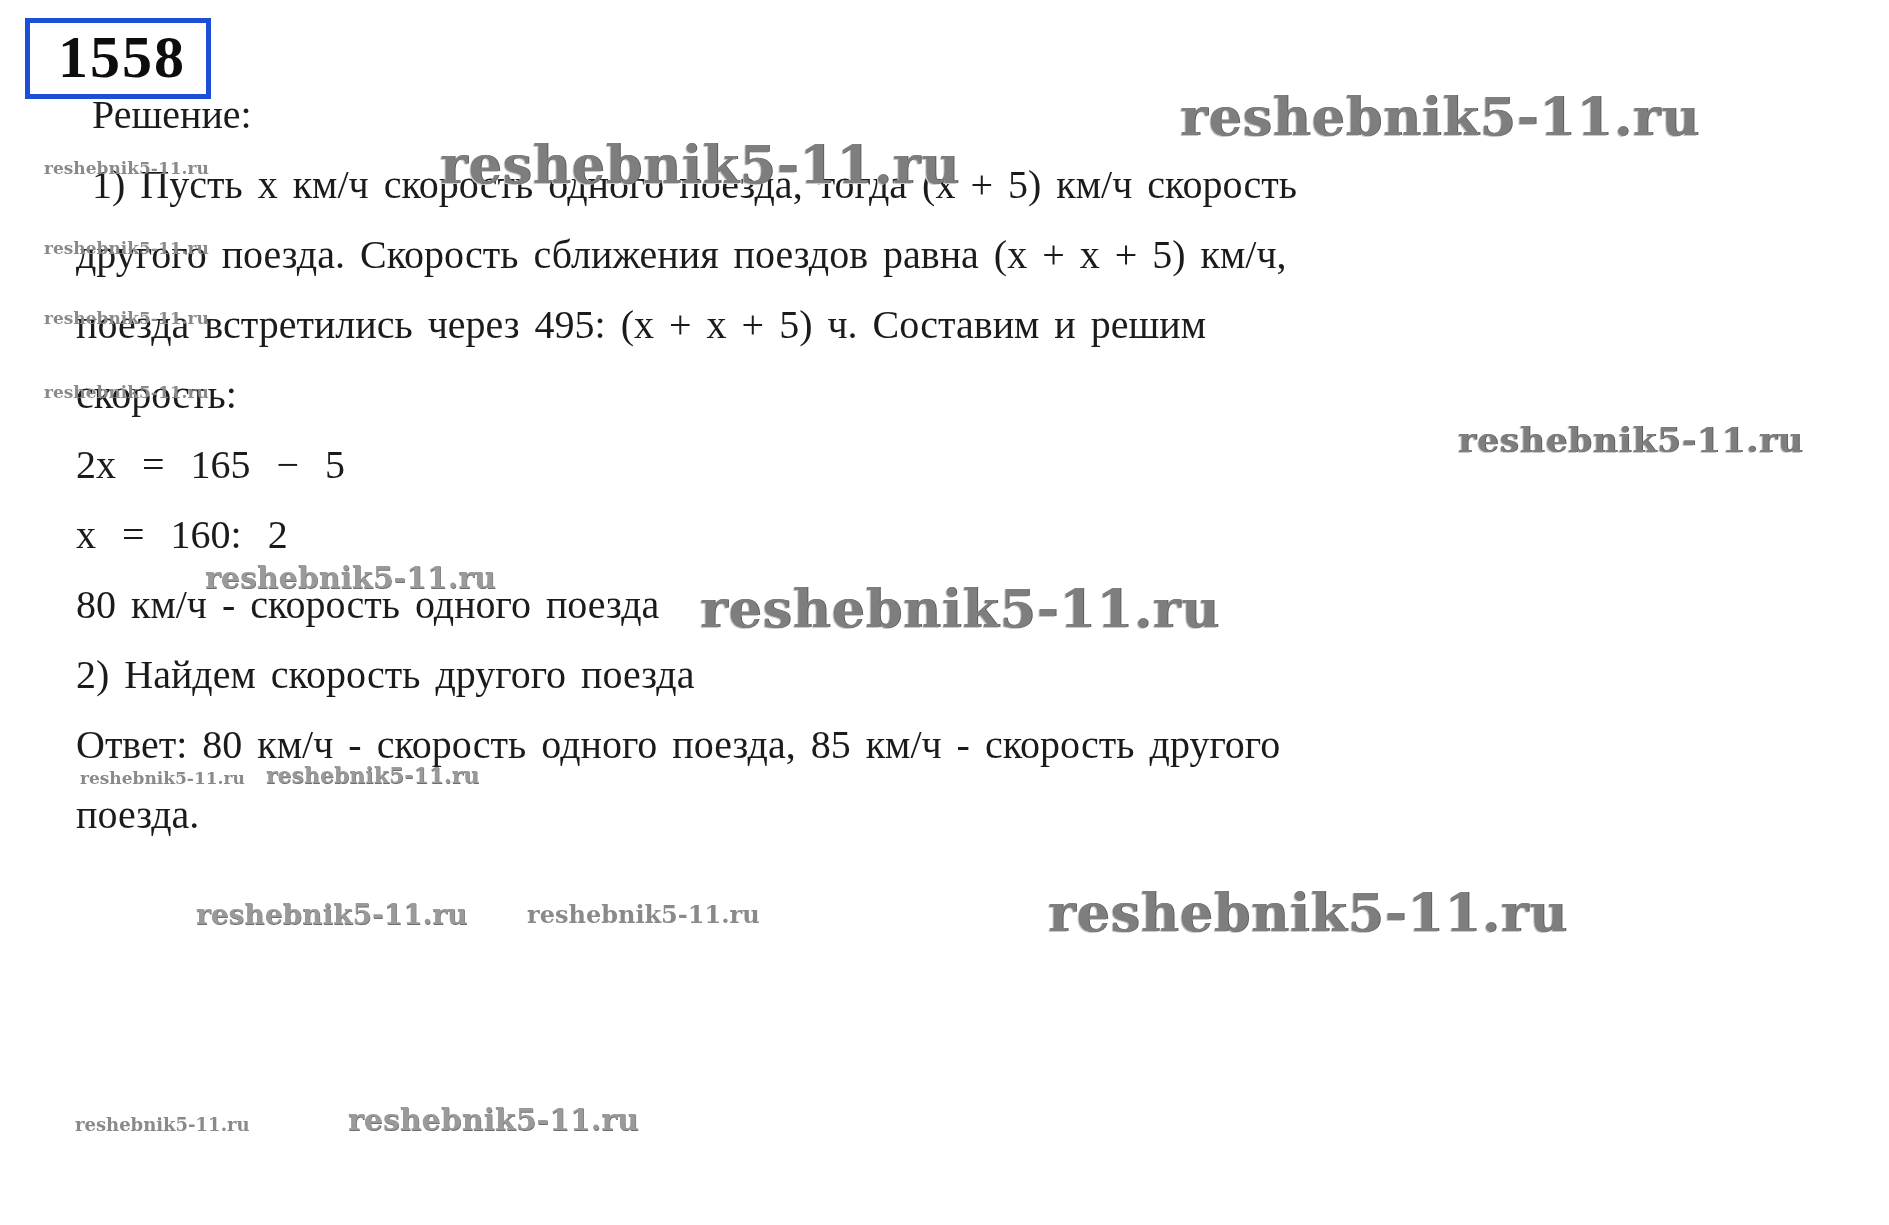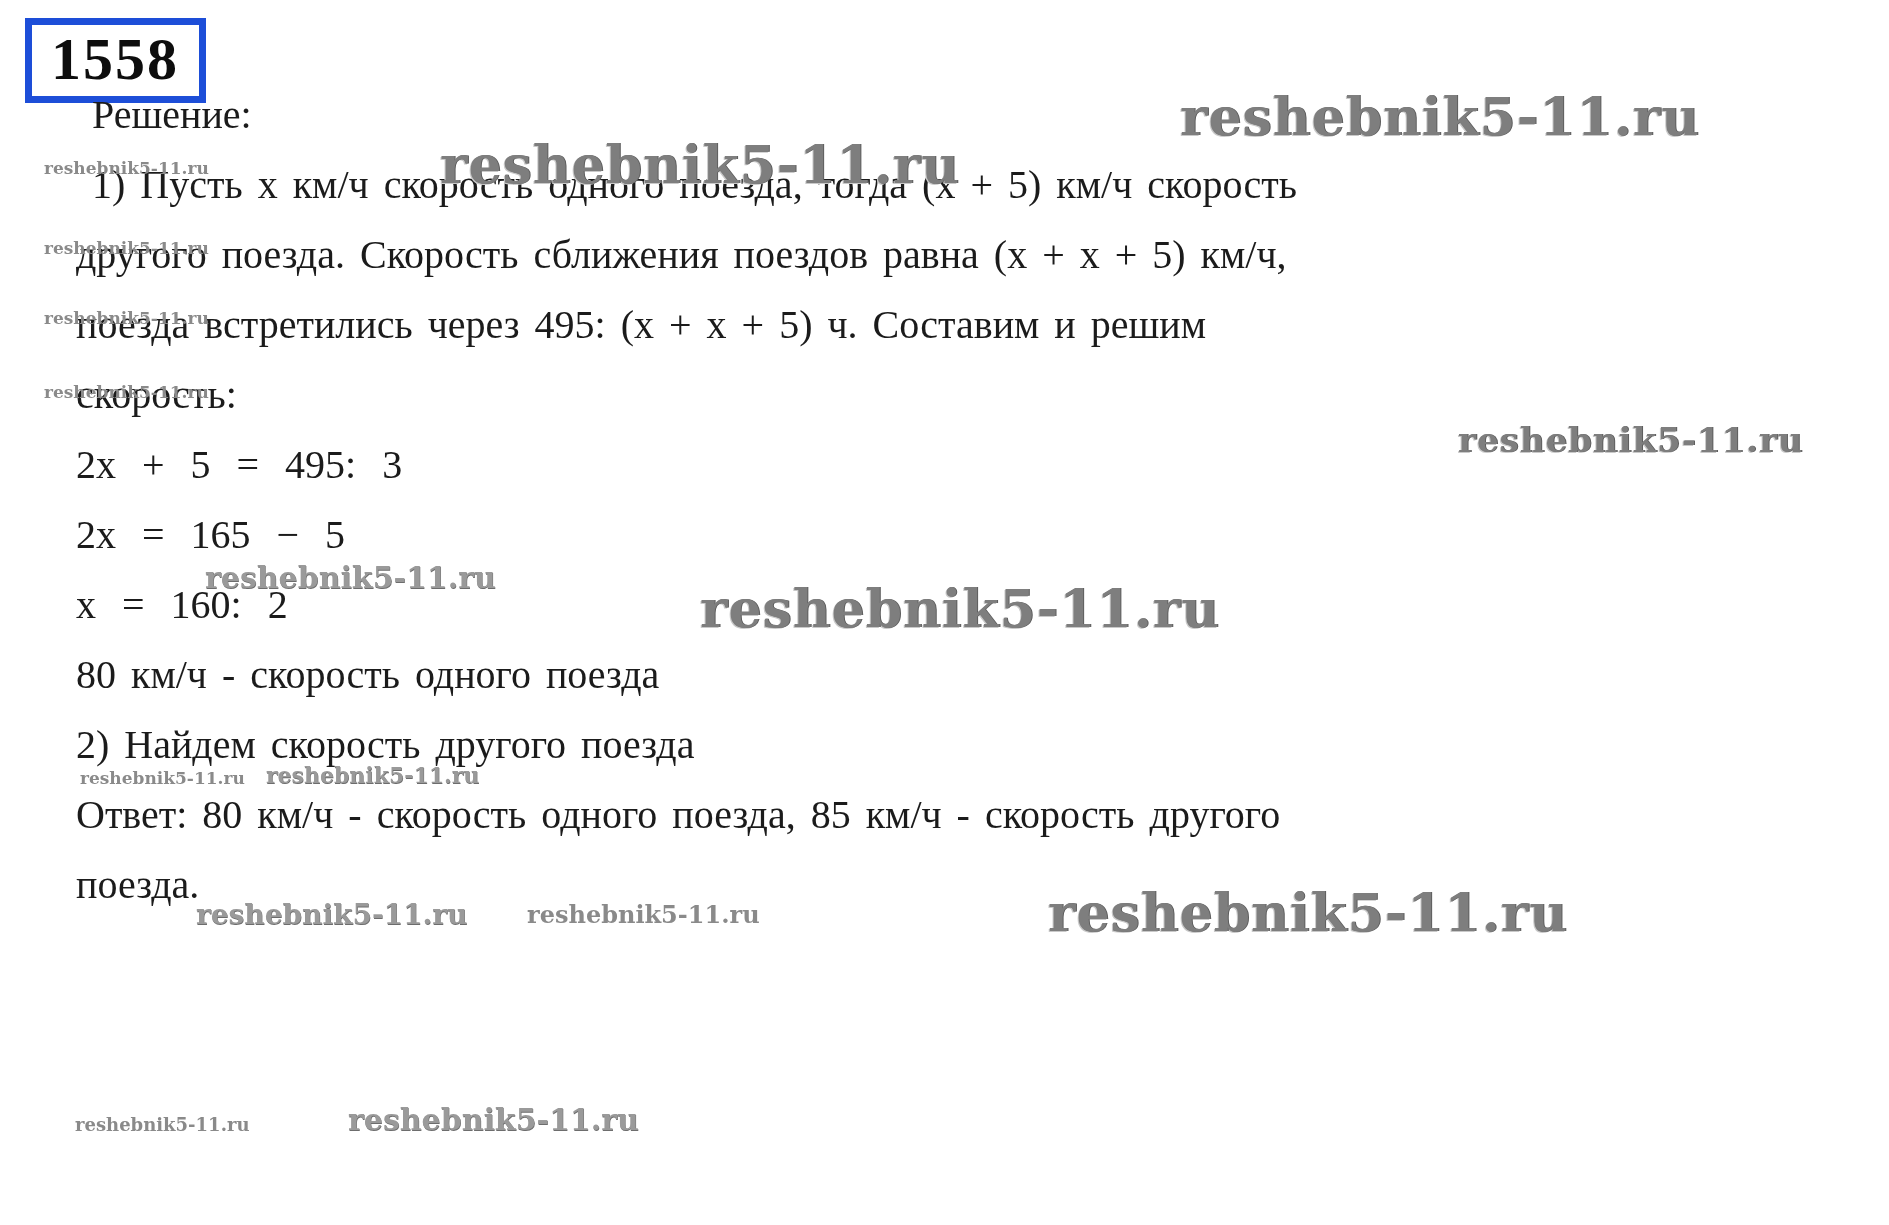--- a/index.html
+++ b/index.html
@@ -11,22 +11,22 @@
     overflow: hidden;
     font-family: "Liberation Serif", serif;
     color: #161616;
   }
 
   
   .problem-box {
     position: absolute;
     left: 25px;
     top: 18px;
-    border: 7px solid #1d4ed8;
-    padding: 0px 20px 2px 19px;
+    border: 5px solid #1d4ed8;
+    padding: 0px 20px 2px 28px;
     font-size: 60px;
     font-weight: bold;
     letter-spacing: 2px;
     font-family: "Liberation Serif", serif;
     color: #0d0d0d;
     background: #fff;
   }
 
   
   .text-block {
@@ -92,21 +92,20 @@
   <div class="problem-box">
     <span>1558</span>
   </div>
 
   <div class="text-block">
     <div class="line indent">Решение:</div>
     <div class="line indent">1) Пусть х км/ч скорость одного поезда, тогда (х + 5) км/ч скорость</div>
     <div class="line">другого поезда. Скорость сближения поездов равна (х + х + 5) км/ч,</div>
     <div class="line">поезда встретились через 495: (х + х + 5) ч. Составим и решим</div>
     <div class="line">скорость:</div>
-    <div class="line eq">2х + 5 = 495: 3</div>
     <div class="line eq">2х = 165 − 5</div>
     <div class="line eq">х = 160: 2</div>
     <div class="line">80 км/ч - скорость одного поезда</div>
     <div class="line">2) Найдем скорость другого поезда</div>
     <div class="line">Ответ: 80 км/ч - скорость одного поезда, 85 км/ч - скорость другого</div>
     <div class="line">поезда.</div>
   </div>
 
   <div class="wm wm-tinygray w1">reshebnik5-11.ru</div>
   <div class="wm wm-hatch    w2">reshebnik5-11.ru</div>

